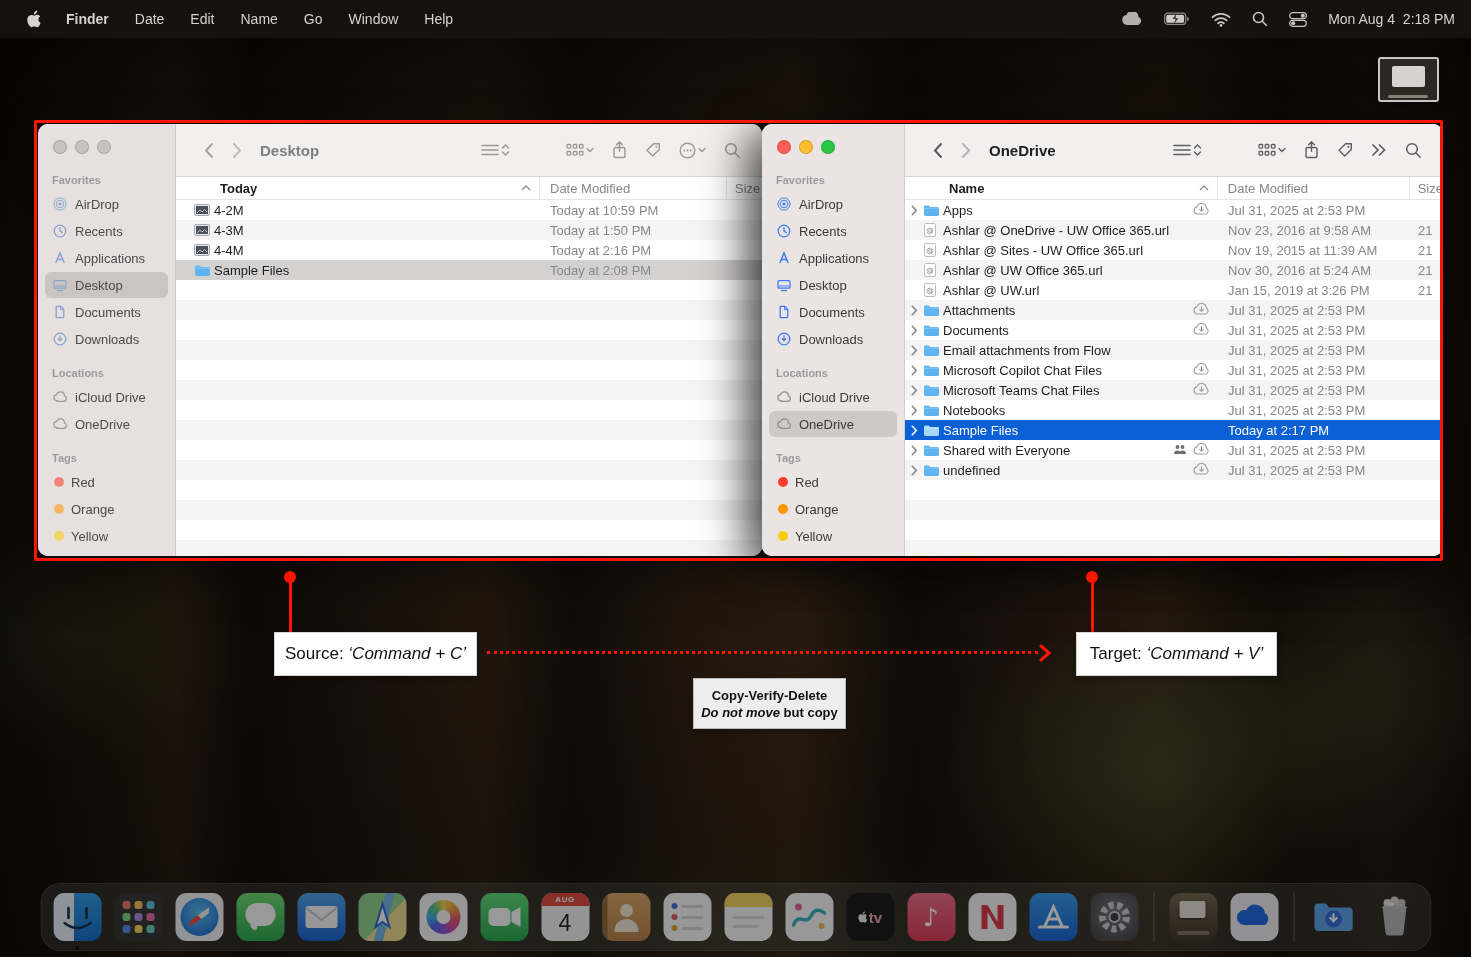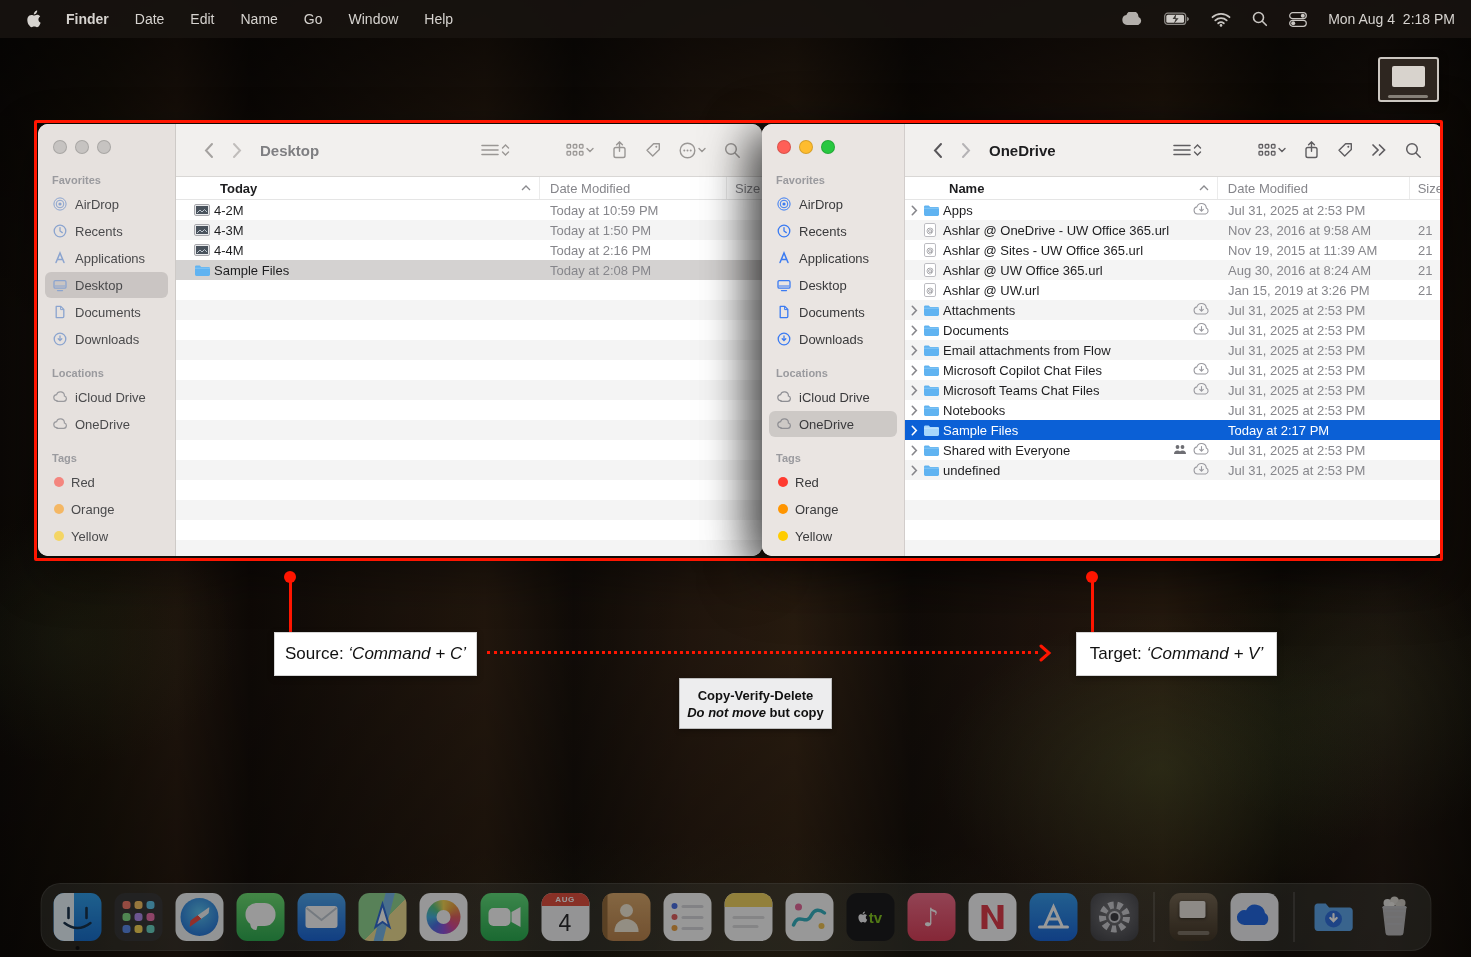--- a/index.html
+++ b/index.html
@@ -651,21 +651,21 @@
               <span class="disc"></span>
               <span class="fic">
                 <svg width="14" height="14" viewBox="0 0 14 14">
                   <rect x="1.5" y="0.5" width="11" height="13" rx="1.4" fill="#fff" stroke="#bcbcc1"></rect>
                   <text x="7" y="9.6" font-size="7.5" text-anchor="middle" fill="#7a7a80" font-family="DejaVu Sans">@</text>
                 </svg>
               </span>
               <span class="fname">Ashlar @ UW Office 365.url</span>
               <span class="trail"></span>
             </div>
-            <div class="cell date">Aug 30, 2016 at 8:24 AM</div>
+            <div class="cell date">Nov 30, 2016 at 5:24 AM</div>
             <div class="cell size">21</div>
           </div>
           <div class="frow  ">
             <div class="cell name">
               <span class="disc"></span>
               <span class="fic">
                 <svg width="14" height="14" viewBox="0 0 14 14">
                   <rect x="1.5" y="0.5" width="11" height="13" rx="1.4" fill="#fff" stroke="#bcbcc1"></rect>
                   <text x="7" y="9.6" font-size="7.5" text-anchor="middle" fill="#7a7a80" font-family="DejaVu Sans">@</text>
                 </svg>
@@ -891,21 +891,21 @@
   </div>
 
   <div class="anno red-rect"></div>
   <div class="anno pin-dot" style="left:284px;top:571px;"></div>
   <div class="anno pin-line" style="left:289px;top:581px;height:52px;"></div>
   <div class="anno label-box" style="left:274px;top:632px;width:201px;height:42px;"><span>Source: </span><i>‘Command + C’</i></div>
   <div class="anno dash-arrow" style="left:487px;top:651px;width:551px;"></div>
   <svg class="anno" style="left:1036px;top:644px;" width="18" height="18" viewBox="0 0 18 18">
       <path d="M5 2l8 7-8 7" stroke="#ff1500" stroke-width="3" fill="none" stroke-linecap="round"></path>
     </svg>
-  <div class="anno note-box" style="left:679px;top:678px;width:151px;height:49px;">
+  <div class="anno note-box" style="left:693px;top:678px;width:151px;height:49px;">
     <span>Copy-Verify-Delete</span>
     <span><i>Do not move</i><span> but copy</span></span>
   </div>
   <div class="anno pin-dot" style="left:1086px;top:571px;"></div>
   <div class="anno pin-line" style="left:1091px;top:581px;height:52px;"></div>
   <div class="anno label-box" style="left:1076px;top:632px;width:199px;height:42px;"><span>Target: </span><i>‘Command + V’</i></div>
 
   <div class="dock" id="dock">
       <div class="dock-item">
         <div class="dk " style="background:linear-gradient(180deg,#2aa1f3,#1372d8)">
@@ -1016,21 +1016,21 @@
         <div class="dk " style="background:#fdfdfd">
           <svg width="48" height="48" style="position:absolute;inset:0">
             <path d="M8 32c6-14 12 2 18-10 3-6 8-6 13-2" stroke="#2fb7c7" stroke-width="3.5" fill="none" stroke-linecap="round"></path>
             <circle cx="13" cy="14" r="3.5" fill="#f0689e"></circle>
             <circle cx="36" cy="33" r="3" fill="#f6c44a"></circle>
           </svg>
         </div>
       </div>
       <div class="dock-item">
         <div class="dk " style="background:#1c1c1e">
-          <div style="position:absolute;inset:0;display:flex;align-items:center;justify-content:center;gap:1px;color:#84cc16;font-size:15px;font-weight:700"><svg width="10" height="12" viewBox="0 0 15 18">
+          <div style="position:absolute;inset:0;display:flex;align-items:center;justify-content:center;gap:1px;color:#fca5a5;font-size:15px;font-weight:700"><svg width="10" height="12" viewBox="0 0 15 18">
               <path fill="#f4f4f6" d="M12.4 9.6c0-2.1 1.7-3.1 1.8-3.2-1-1.4-2.5-1.6-3-1.6-1.3-.1-2.5.8-3.1.8-.6 0-1.6-.8-2.7-.7-1.4 0-2.7.8-3.4 2-1.4 2.5-.4 6.2 1 8.2.7 1 1.5 2.1 2.6 2.1 1 0 1.4-.7 2.7-.7 1.3 0 1.6.7 2.7.7 1.1 0 1.8-1 2.5-2 .8-1.2 1.1-2.3 1.1-2.4-.1 0-2.2-.8-2.2-3.2zM10.3 3.3c.6-.7 1-1.7.9-2.7-.8 0-1.9.6-2.5 1.3-.5.6-1 1.6-.9 2.6 1 .1 1.9-.5 2.5-1.2z"></path>
             </svg>tv</div>
         </div>
       </div>
       <div class="dock-item">
         <div class="dk " style="background:linear-gradient(180deg,#fd6e8c,#e83e5b)">
           <div style="position:absolute;inset:0;display:flex;align-items:center;justify-content:center;color:#fff;font-size:25px;font-family:'DejaVu Sans',sans-serif">♪</div>
         </div>
       </div>
       <div class="dock-item">

